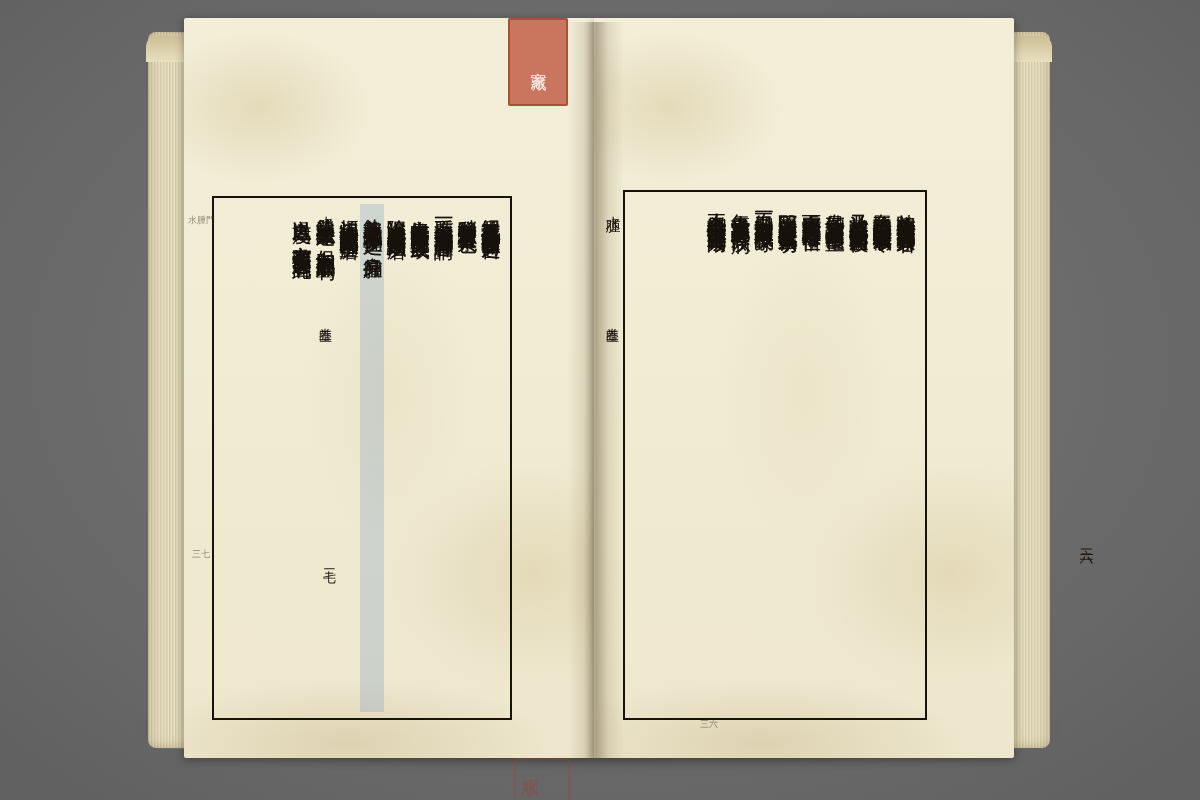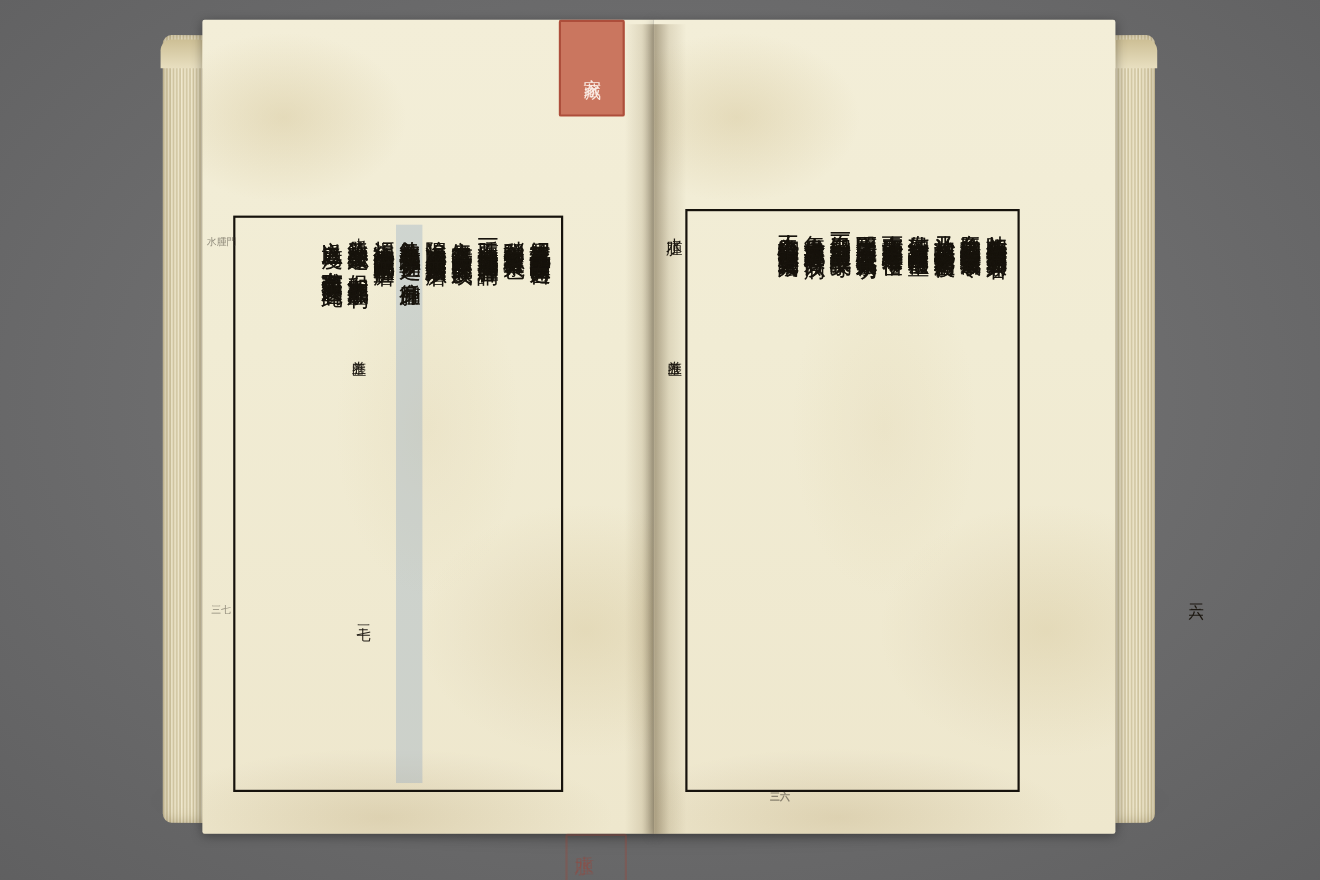--- a/index.html
+++ b/index.html
@@ -291,16 +291,16 @@
         <div class="col">虛實而施治皆守聖經之法耳奈何今世俗</div>
         <div class="col">之醫因病者急求一時之效以破氣去水爲功</div>
         <div class="col">不知過一二日則病復至而不可救矣嗚呼于</div>
         <div class="col">每痛夫世人病水腫多死不救者有二一以病</div>
         <div class="col">人不善調攝二以醫悮投下藥之過揭其陰陽</div>
       </div>
     </div>
 
     <div class="pencil" style="left:40px; top:196px;">水腫門</div>
     <div class="pencil" style="left:44px; top:530px;">三七</div>
-    <div class="pencil" style="left:552px; top:700px;font-weight:bold;">三六</div>
+    <div class="pencil" style="left:552px; top:700px;">三六</div>
 
   </div>
 </div>
 
 </body></html>

